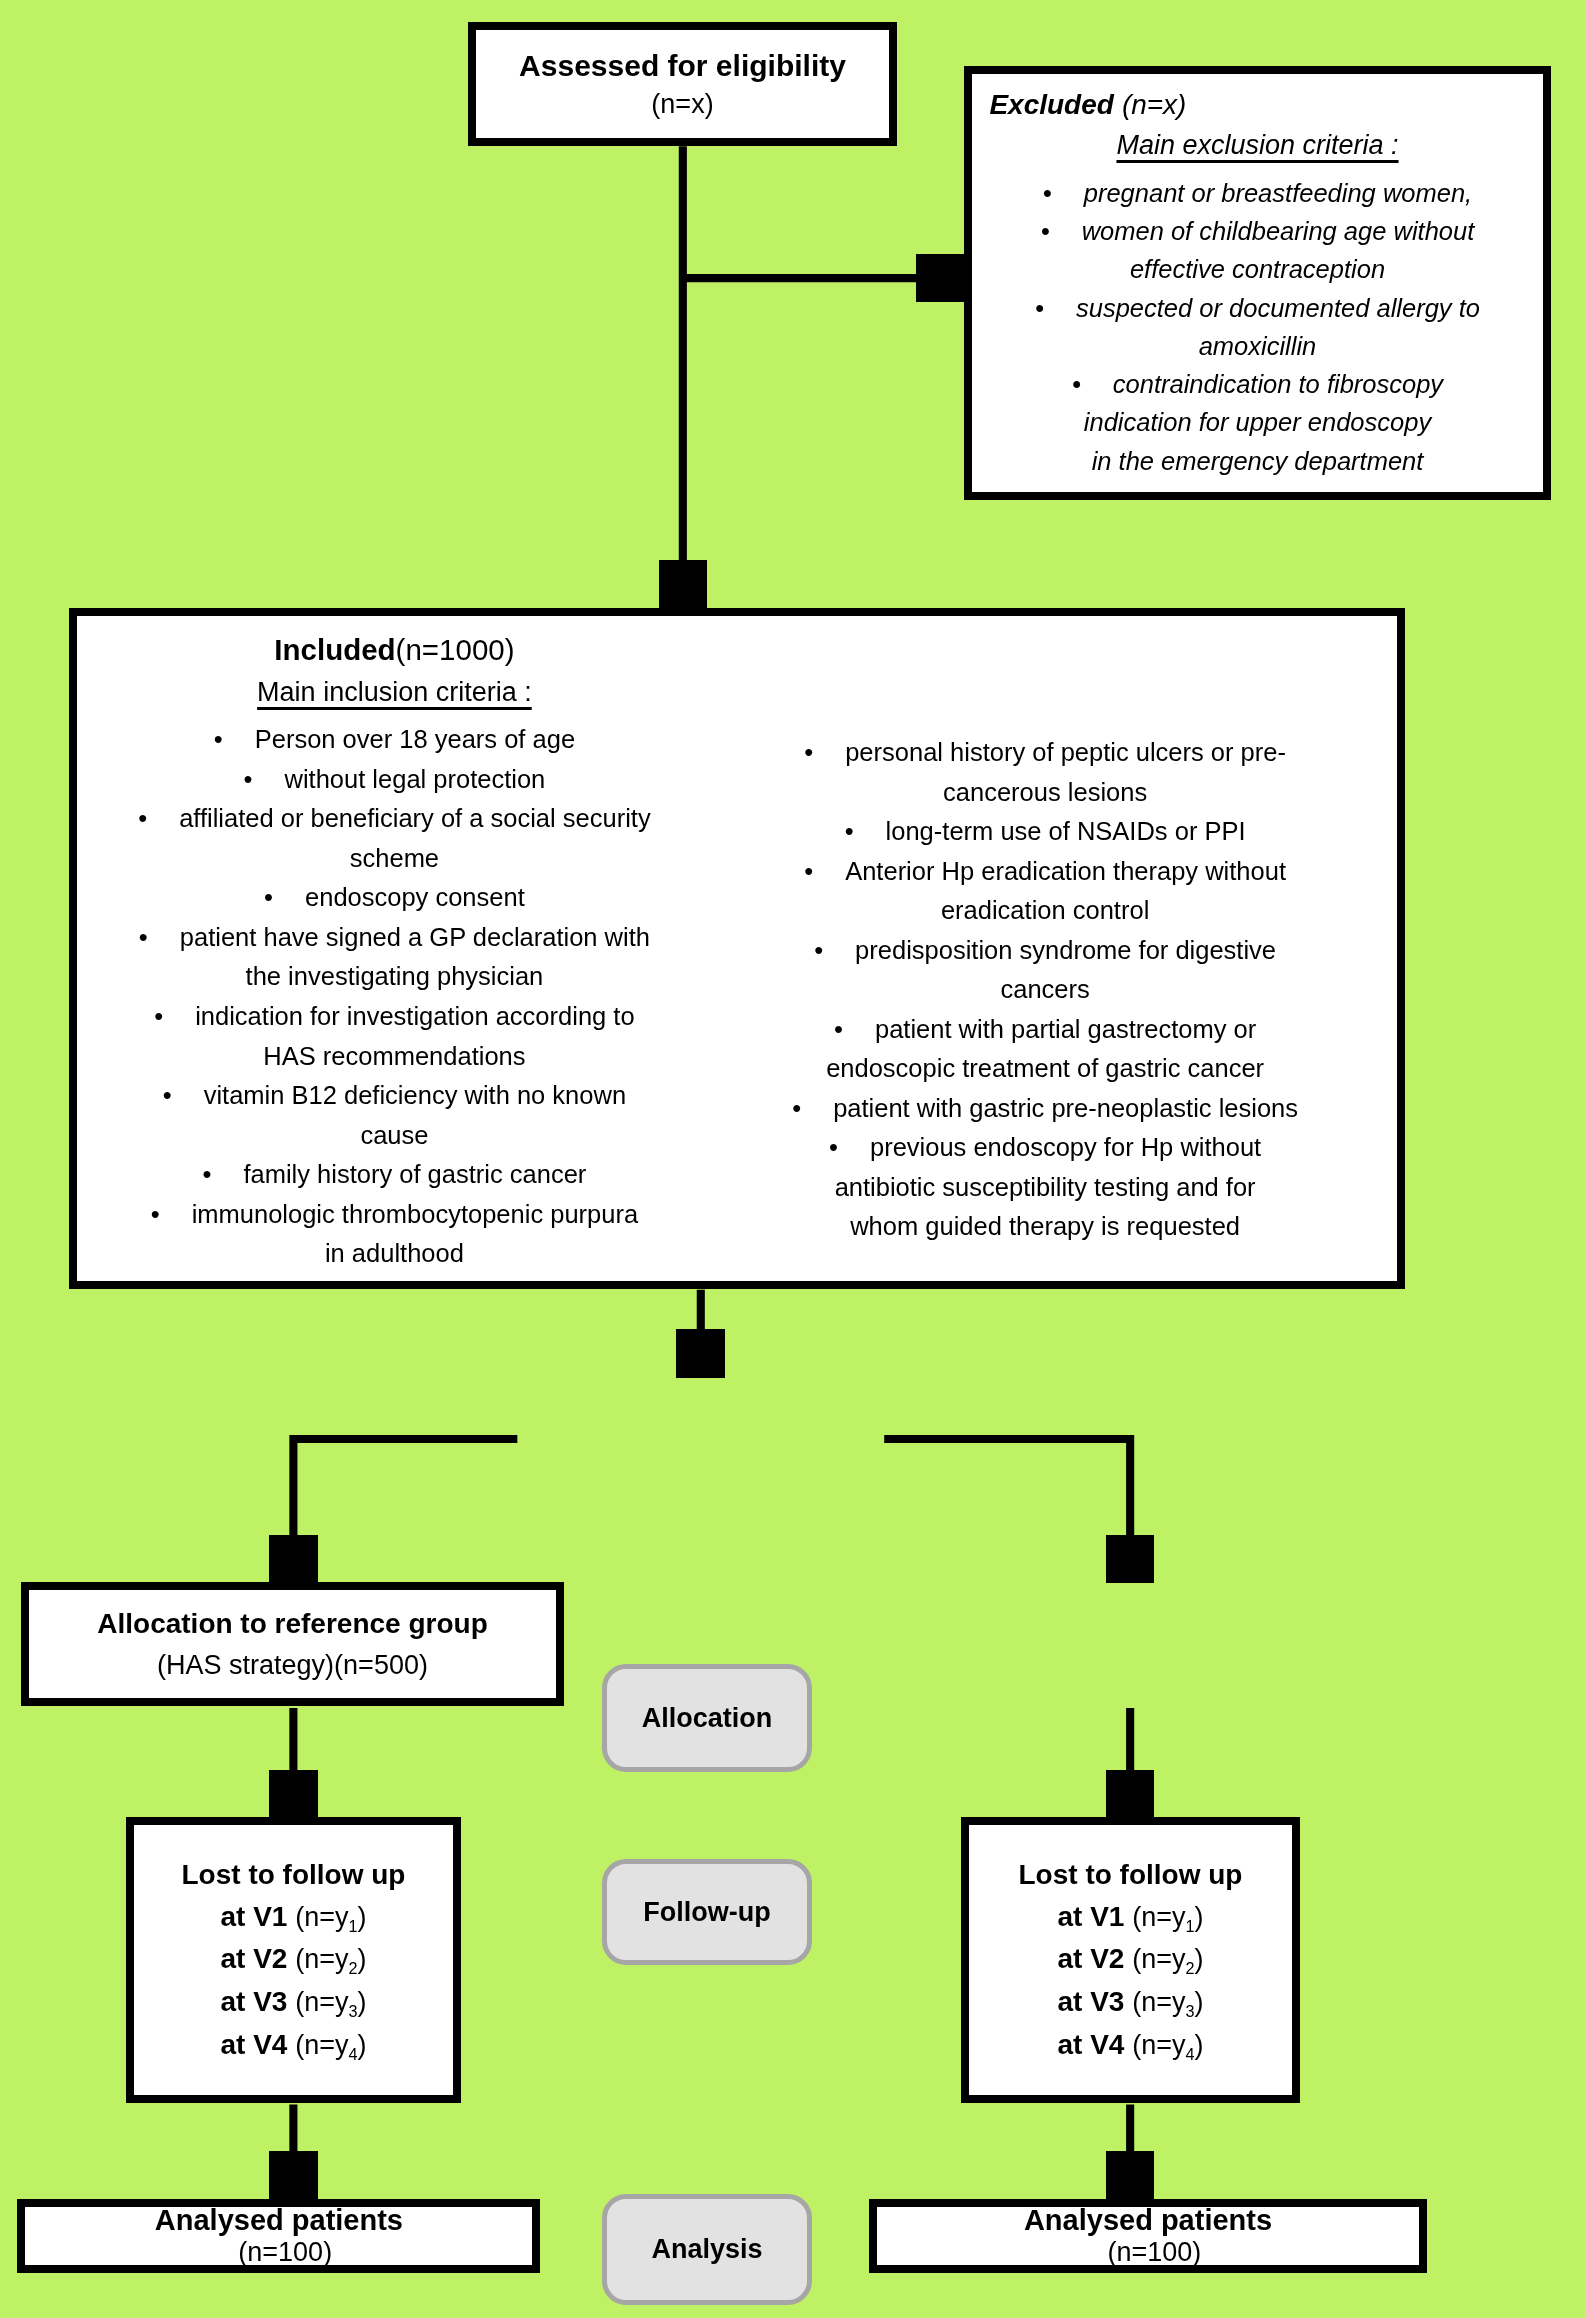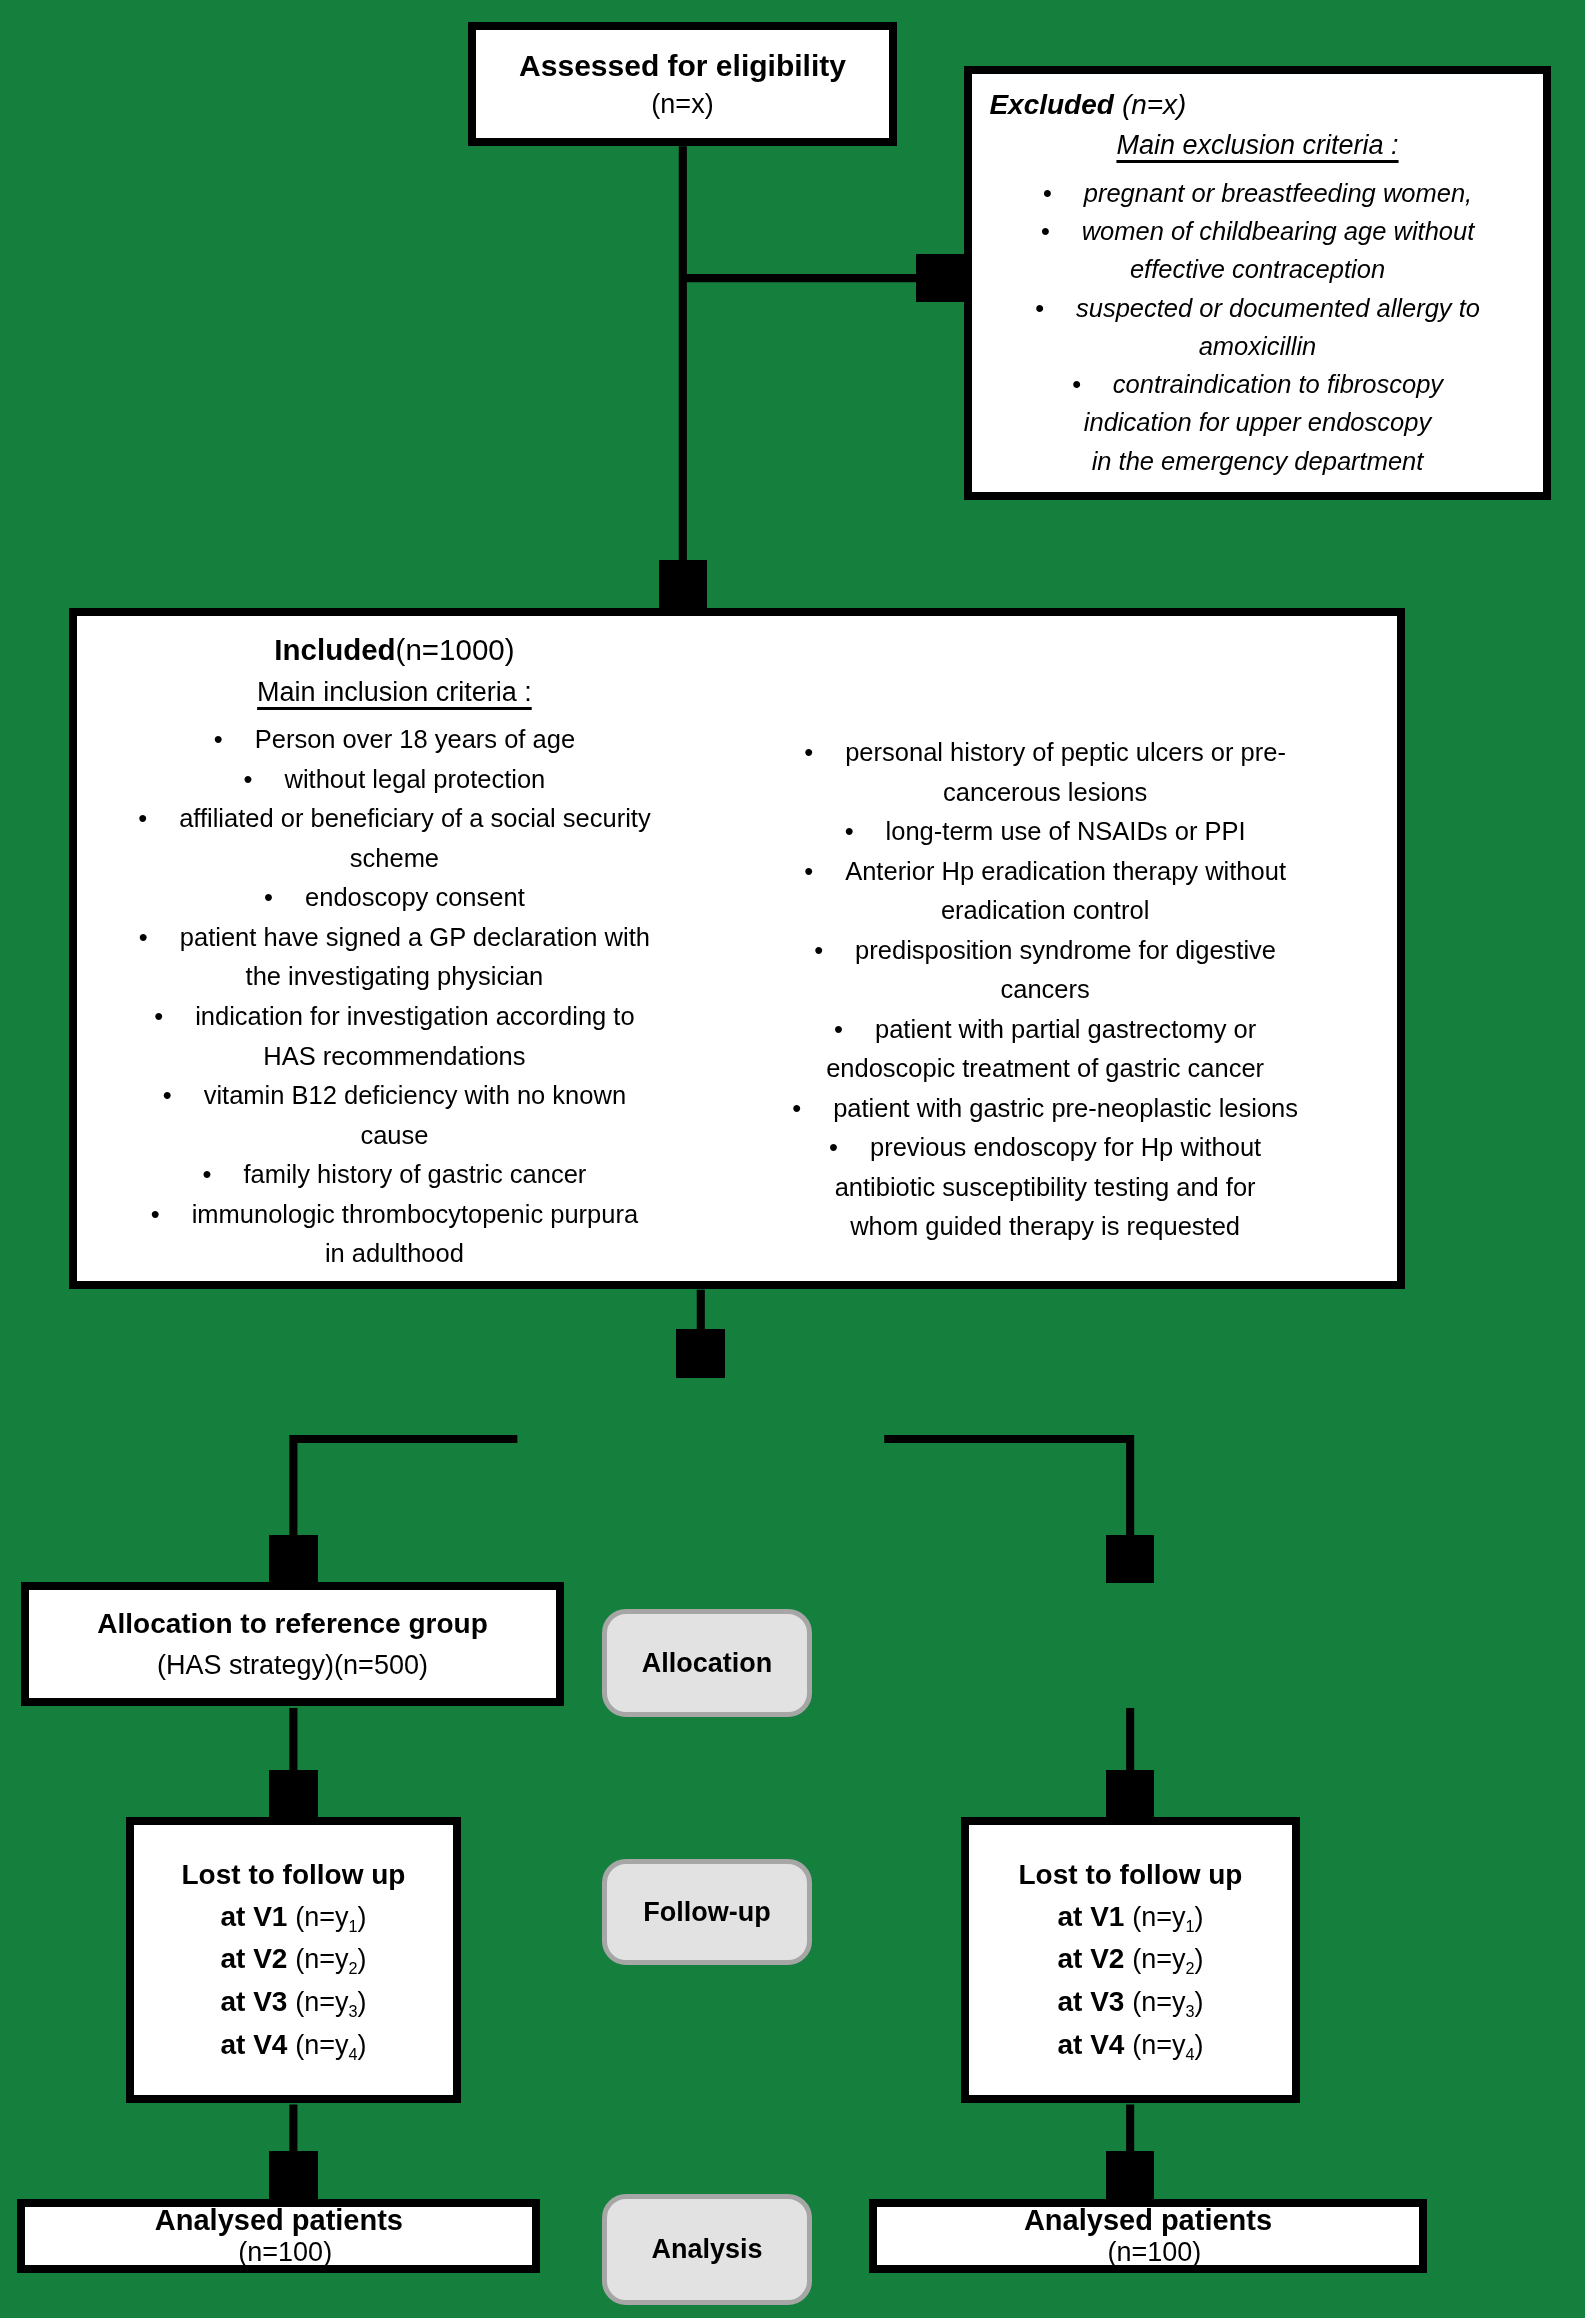--- a/index.html
+++ b/index.html
@@ -1,20 +1,20 @@
 <!DOCTYPE html>
 <html style="font-size:9.3px"><head>
 <meta charset="utf-8">
 <style>
   html, body { margin: 0; padding: 0; background: #ffffff; }
   .page {
     position: relative;
     width: 1585px;
     height: 2319px;
-    background: #15803d;
+    background: #bef264;
     font-family: "Liberation Sans", sans-serif;
     color: #000000;
   }
   svg.connectors {
     position: absolute;
     left: 0; top: 0;
     width: 1585px; height: 2319px;
   }
   svg.connectors path {
     stroke: #000000;
@@ -98,21 +98,21 @@
     box-sizing: border-box;
     background: #e2e2e2;
     border: 5.8px solid #a6a6a6;
     border-radius: 24px;
     display: flex;
     align-items: center;
     justify-content: center;
     font-weight: bold;
     font-size: 27px;
   }
-  .label-allocation { left: 602px; top: 1609px; width: 210px; height: 108px; }
+  .label-allocation { left: 602px; top: 1664px; width: 210px; height: 108px; }
   .label-followup   { left: 602px; top: 1859px; width: 210px; height: 106px; }
   .label-analysis   { left: 602px; top: 2194px; width: 210px; height: 111px; }
 </style>
 </head>
 <body>
 
 <div class="page">
 
   <svg class="connectors" viewBox="0 0 2739 4006">
     <defs>

